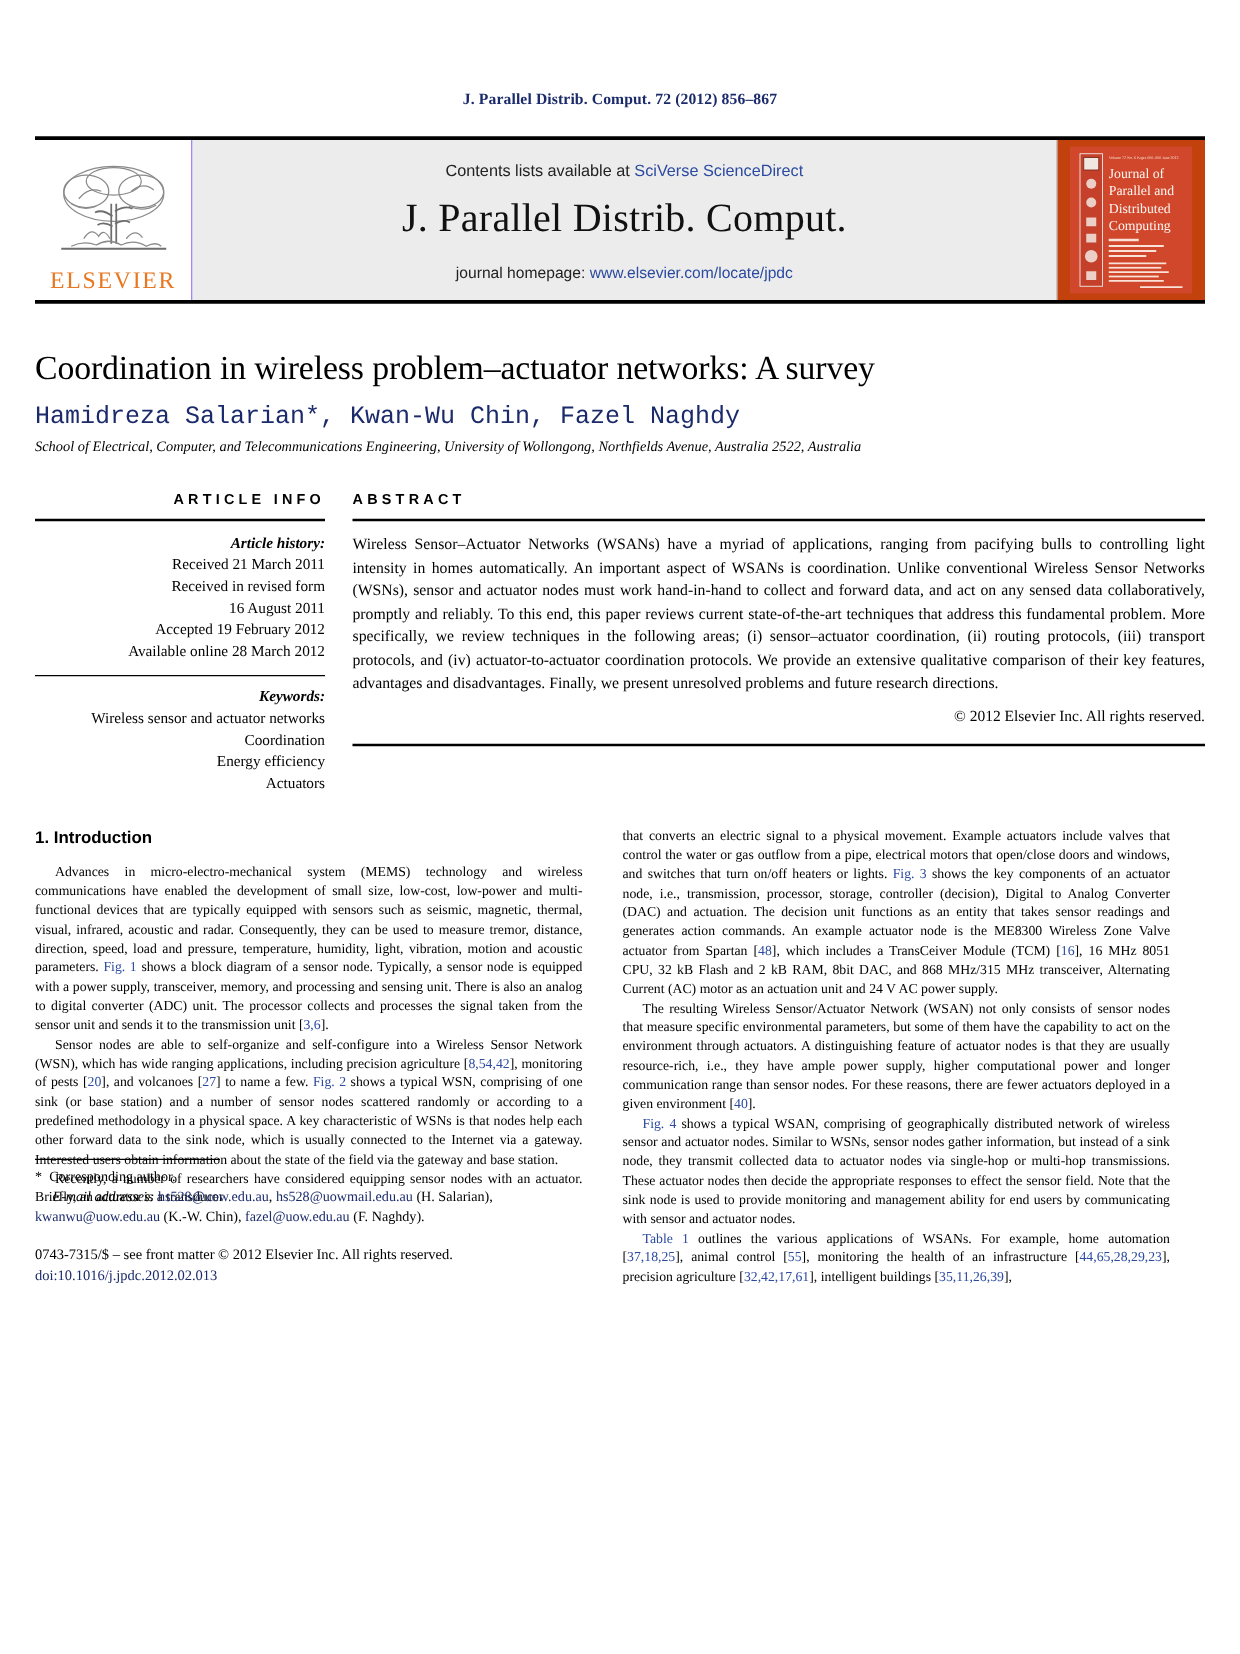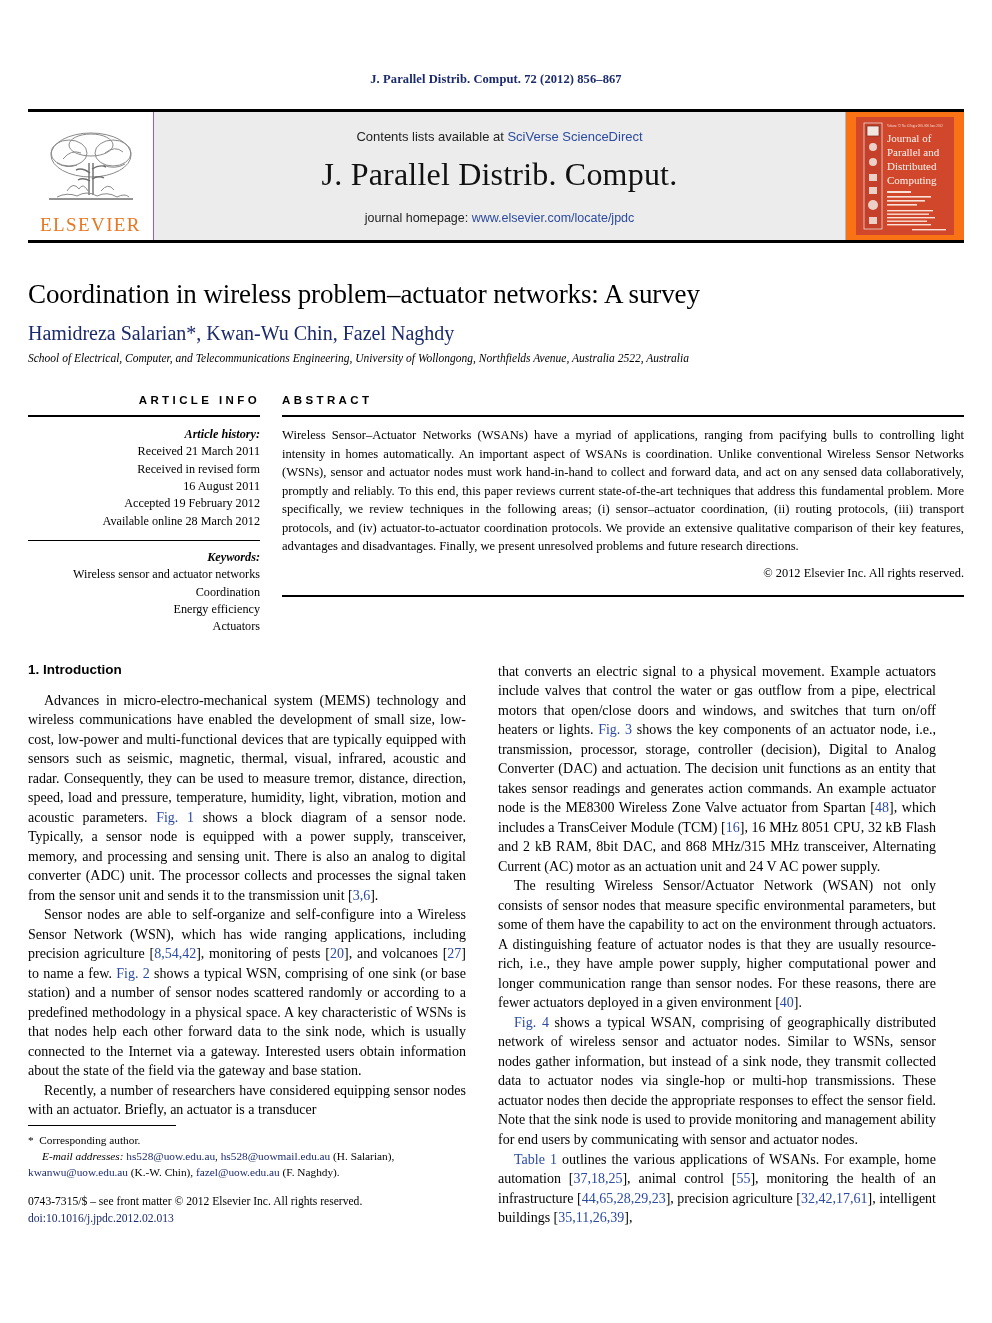--- a/index.html
+++ b/index.html
@@ -93,36 +93,36 @@
     font-size: 12.5px;
     color: #222;
   }
   .homepage-line .hp-link { color: #2b4aa0; }
   .masthead-cover {
     width: 118px;
     flex: 0 0 118px;
     display: flex;
     align-items: center;
     justify-content: center;
-    background: #f97316;
+    background: #c2410c;
   }
   .cover-img { width: 98px; height: 118px; display:block; }
 
   
   .title-block { margin-top: 36px; }
   .paper-title {
     font-family: "Liberation Serif", serif;
     font-size: 27px;
     font-weight: normal;
     margin: 0;
     color: #000;
     letter-spacing: -0.1px;
   }
   .authors {
-    font-family: Liberation Serif, serif;
+    font-family: Liberation Mono, monospace;
     font-size: 20px;
     color: #1b2a6b;
     margin-top: 12px;
     font-weight: normal;
   }
   .affiliation {
     font-size: 11.5px;
     font-style: italic;
     margin-top: 7px;
     color: #000;
@@ -176,21 +176,21 @@
     gap: 32px;
   }
   .bcol { width: 438px; flex: 0 0 438px; position: relative; }
   .sec-title {
     font-family: "Liberation Sans", sans-serif;
     font-size: 13.5px;
     font-weight: bold;
     margin: 0 0 14px 0;
   }
   .para {
-    font-size: 14px;
+    font-size: 11px;
     line-height: 1.395;
     text-align: justify;
     text-indent: 16px;
     margin: 0;
     hyphens: auto;
   }
   .para + .para { margin-top: 0; }
   .xref { color: #2b4aa0; }
 
   

